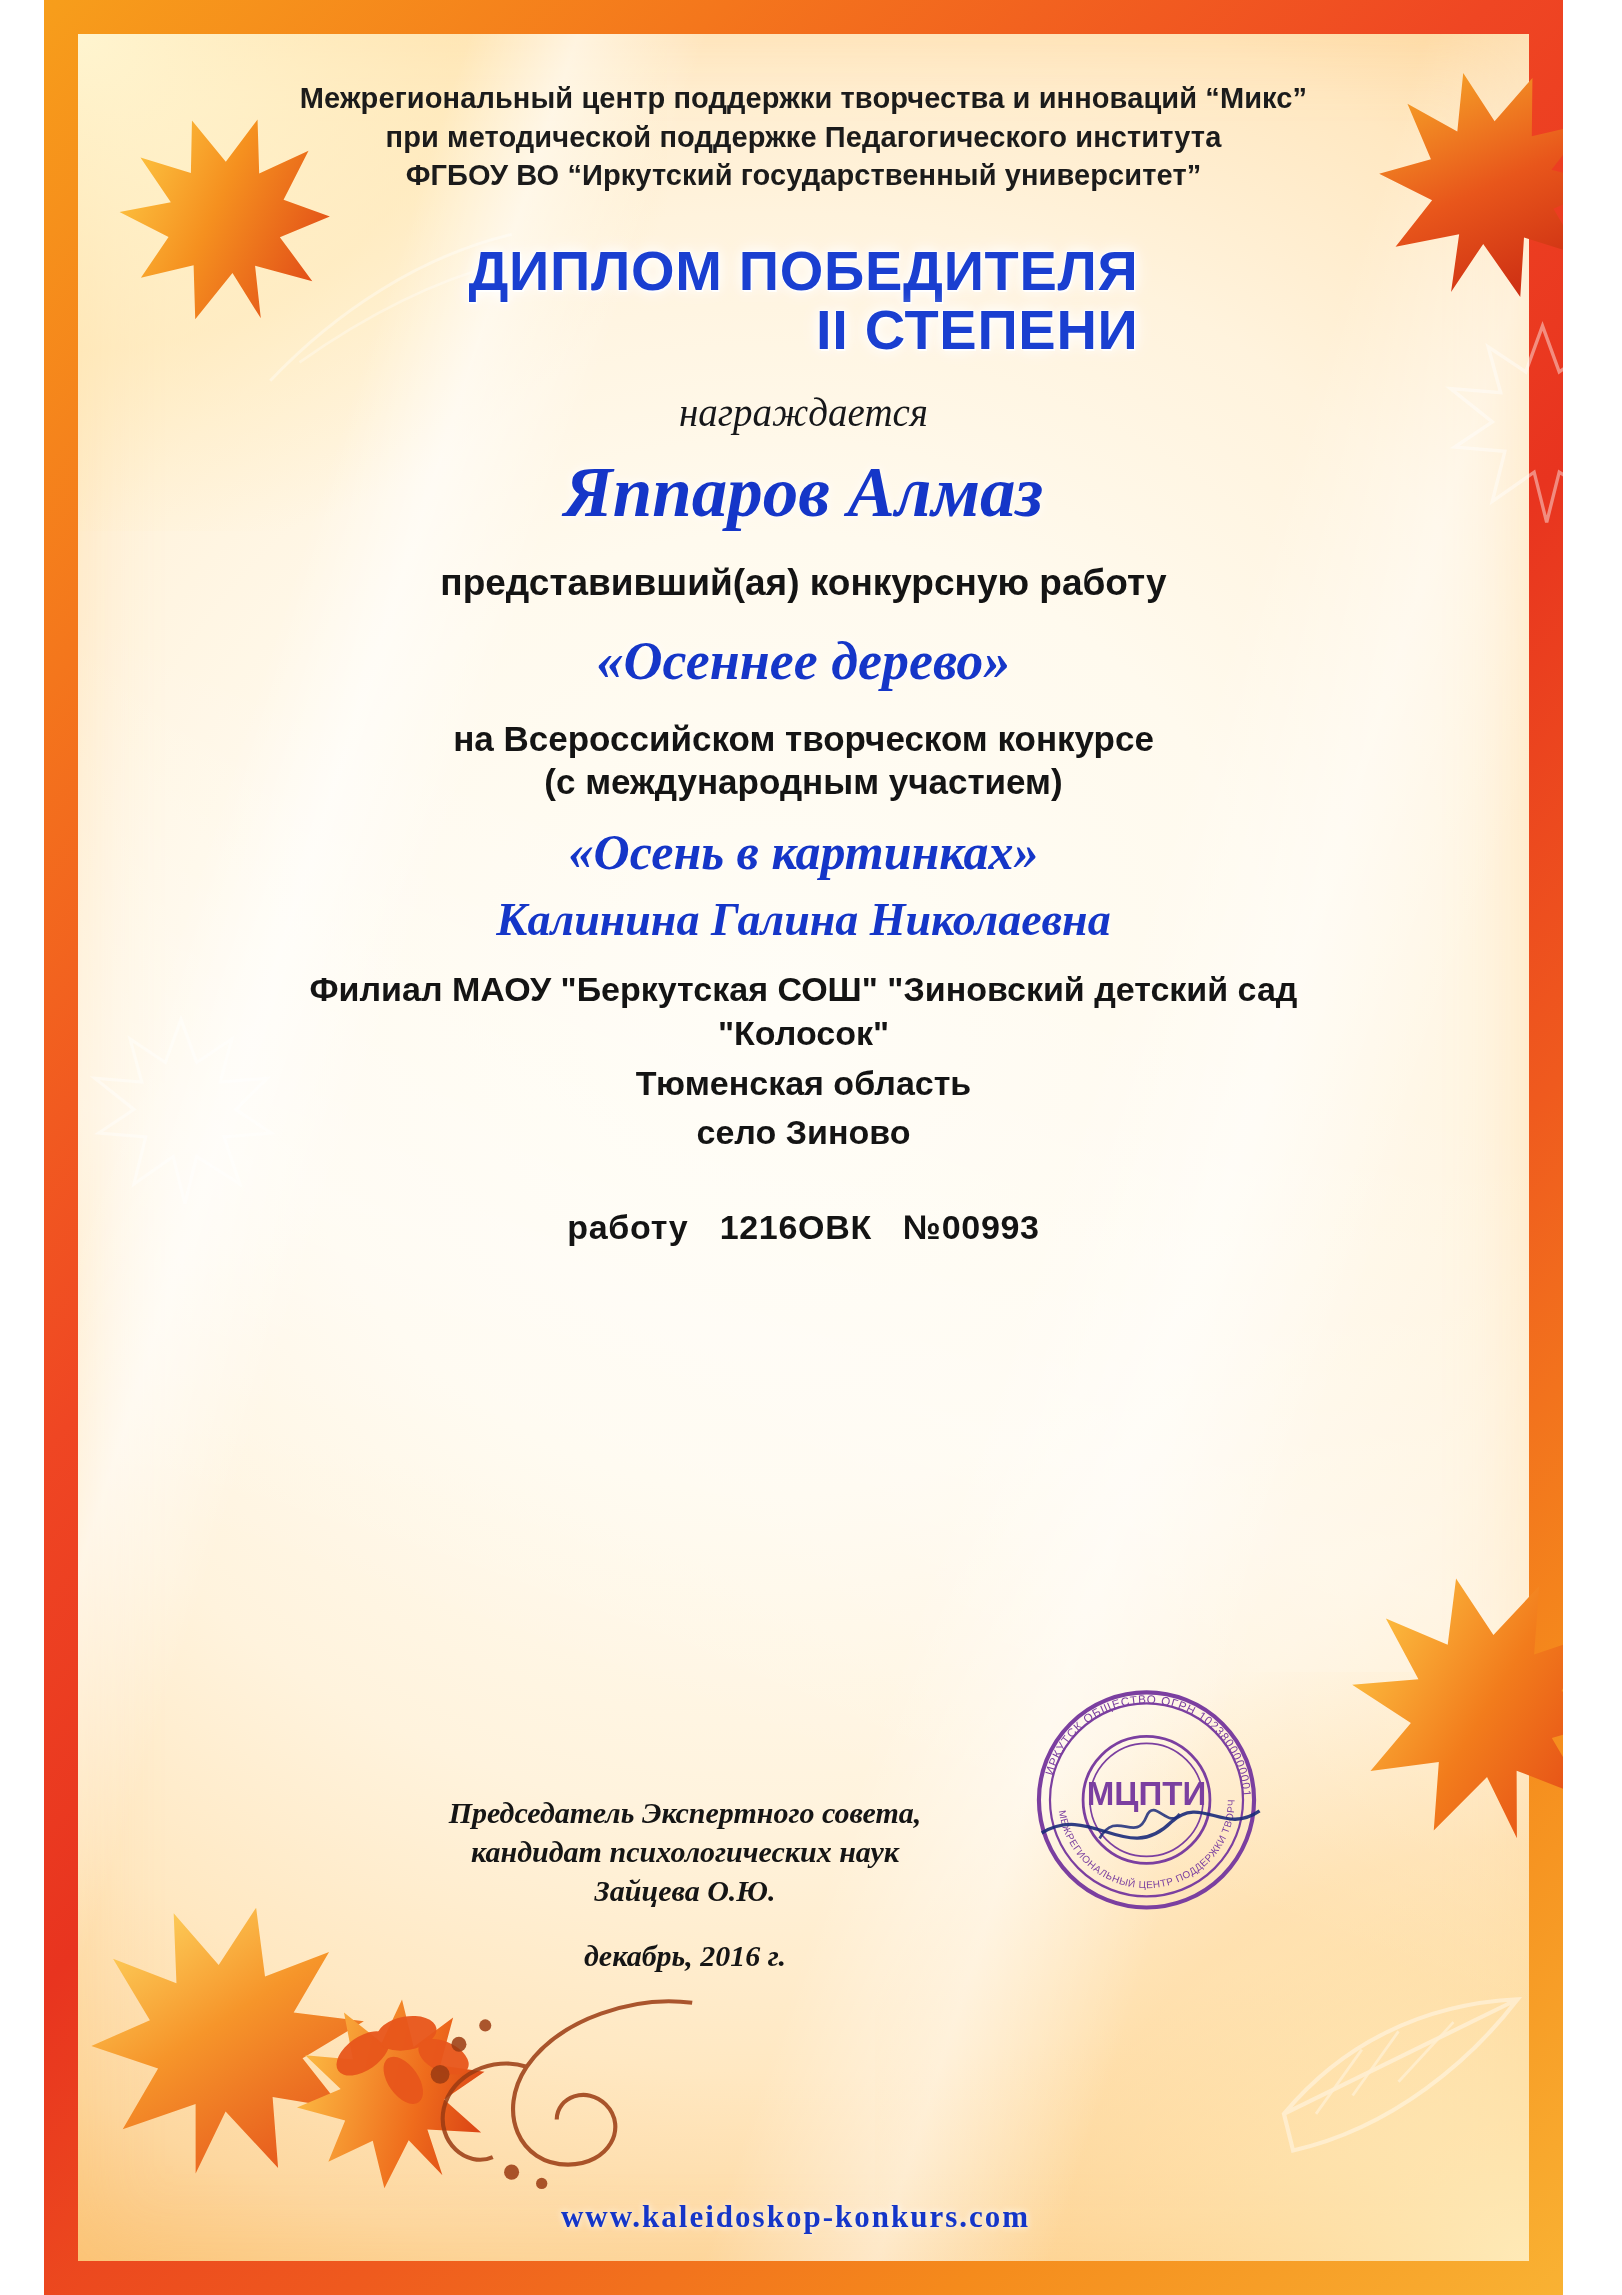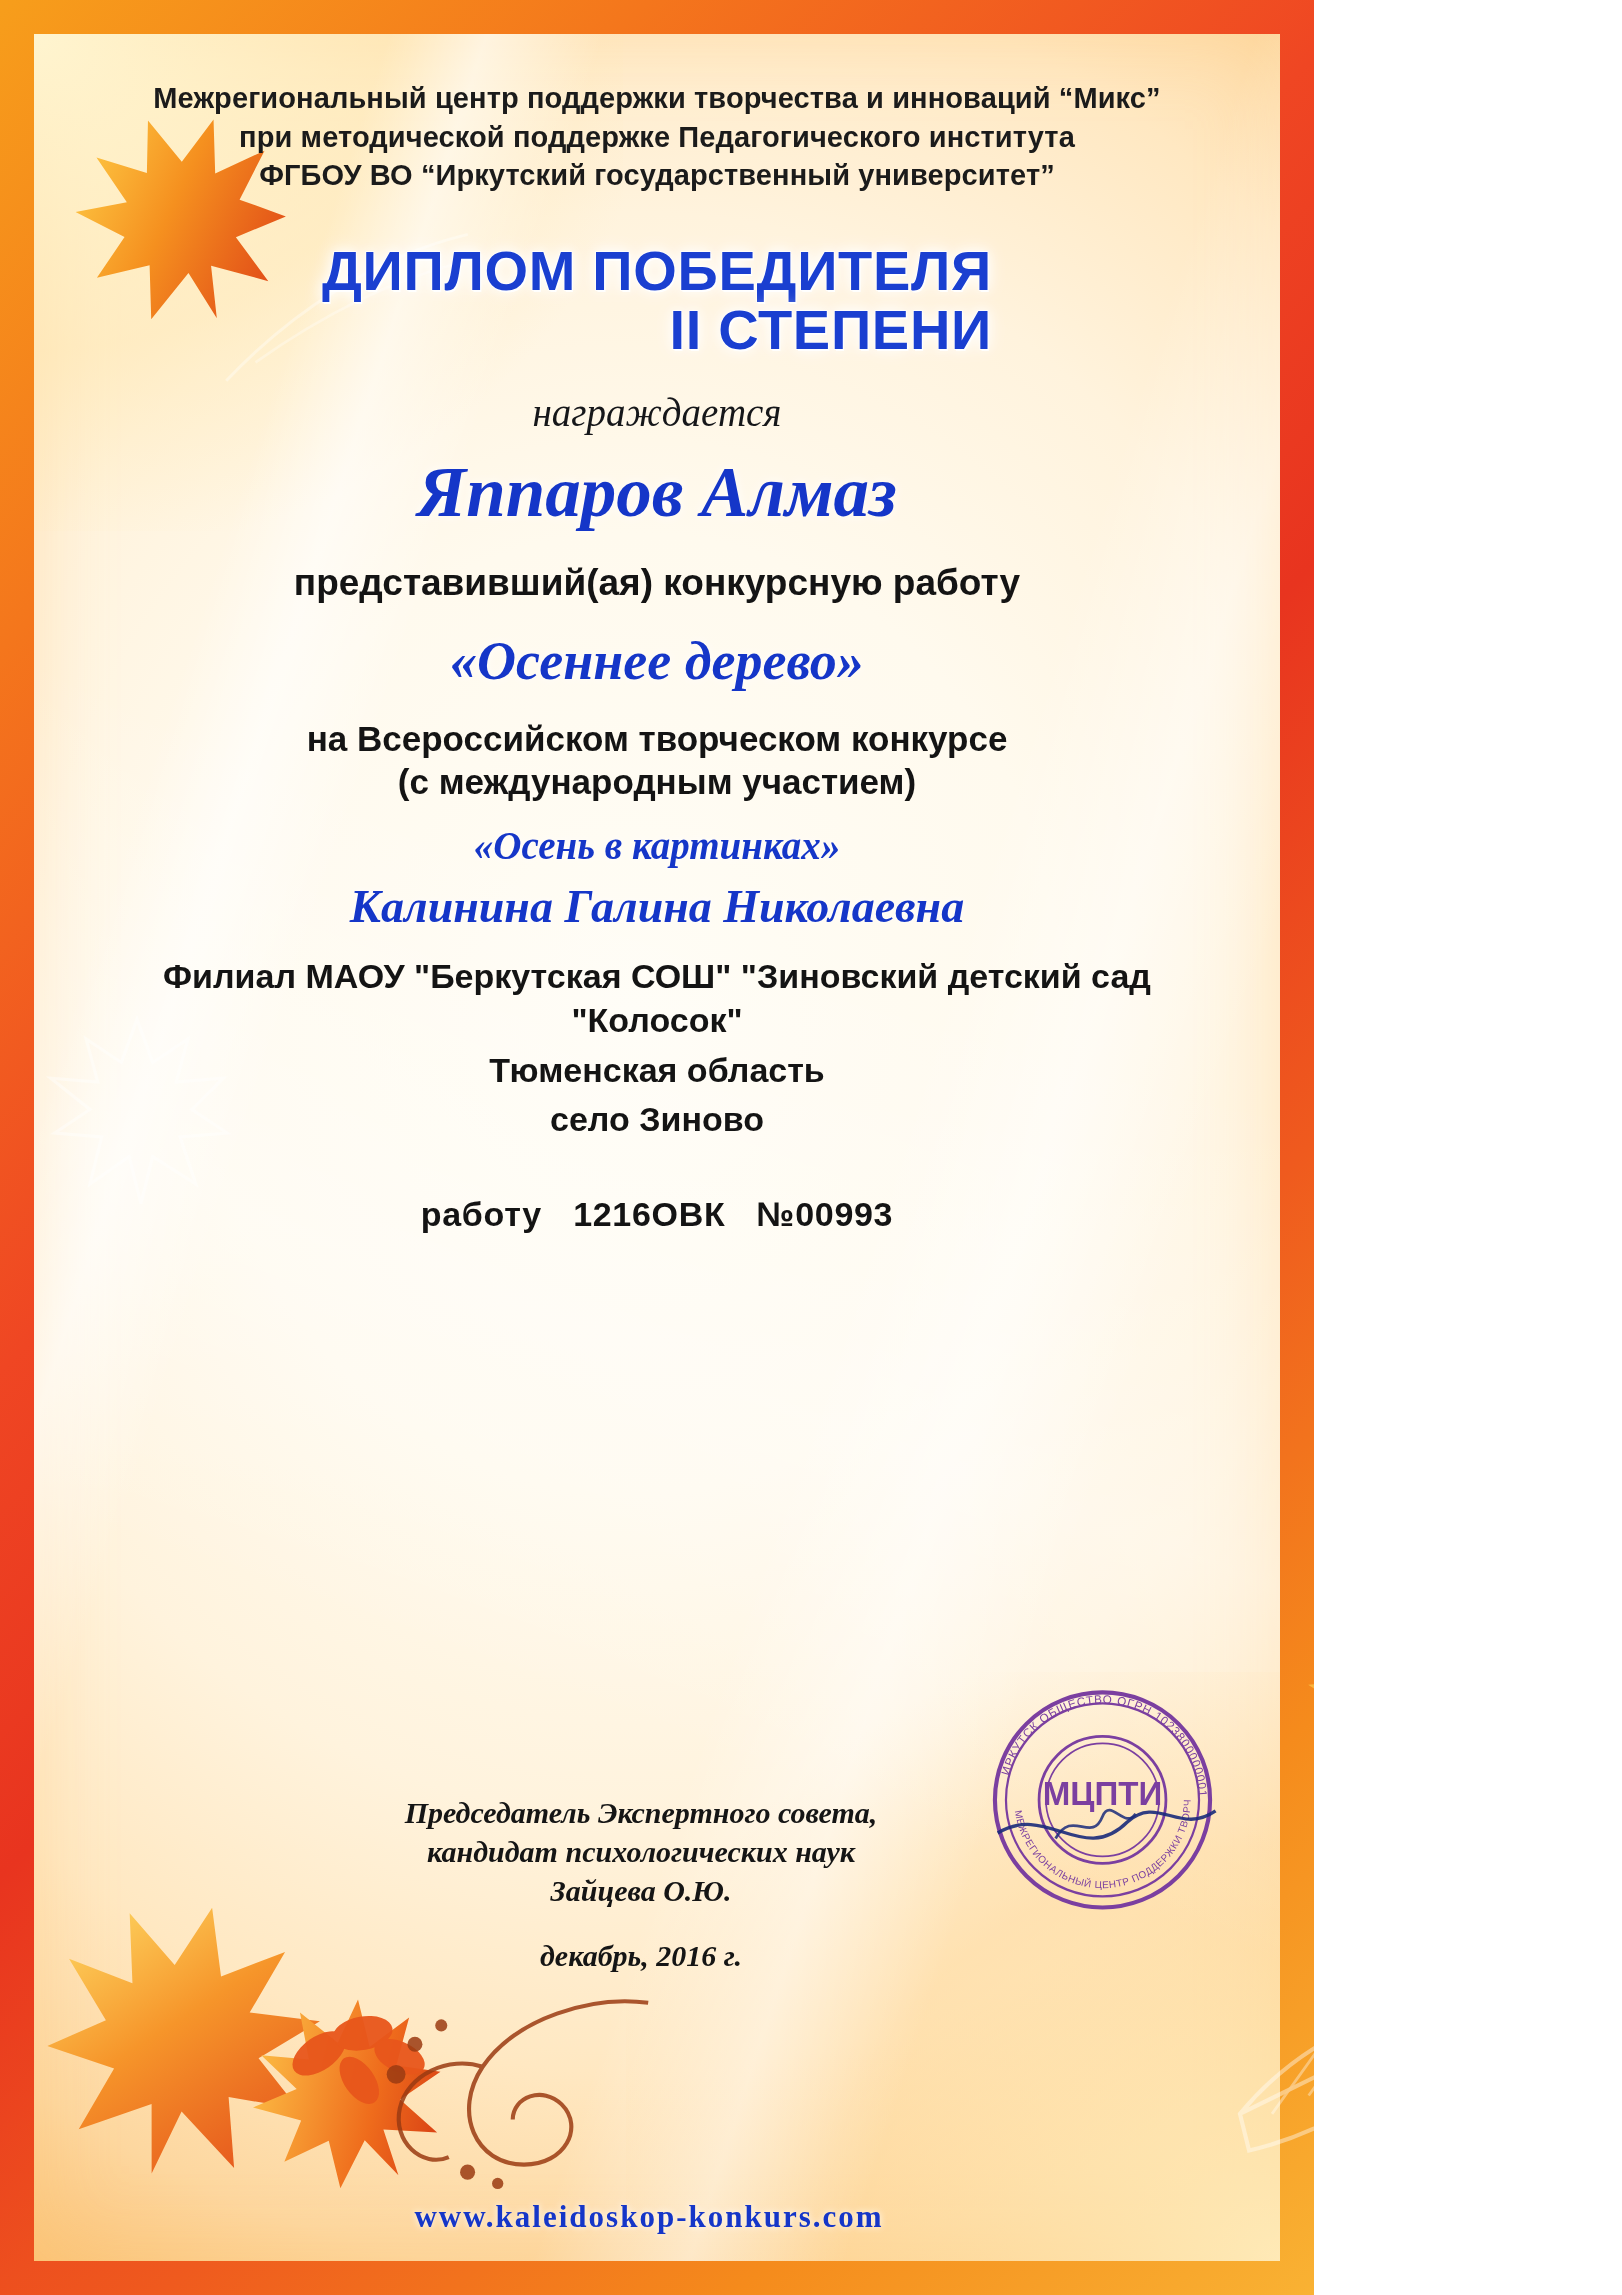--- a/index.html
+++ b/index.html
@@ -10,25 +10,26 @@
   body {
     width: 1623px;
     height: 2295px;
     font-family: "Liberation Sans", sans-serif;
     overflow: hidden;
   }
 
   
   .certificate {
     position: relative;
-    width: 1314px;
+    width: 1519px;
     height: 2295px;
     overflow: hidden;
     background:
       radial-gradient(ellipse 120% 80% at 50% 50%, #fffdf5 0%, #fff6e2 38%, #ffe9c2 58%, #fdd79a 72%, #f7b95f 84%, #f09030 93%, #e8641f 100%);
+    margin-left: 44px;
   }
 
   
   .border-ring {
     position: absolute;
     inset: 0;
     background:
       linear-gradient(135deg, #f79e1b 0%, #f4761c 18%, #ef4623 38%, #e8341f 52%, #ef5a1e 68%, #f58b1c 84%, #f9b233 100%);
   }
   .inner-paper {
@@ -143,21 +144,21 @@
     font-weight: bold;
     color: #141414;
     line-height: 1.22;
   }
 
   .contest-title {
     margin-top: 19.6px;
     font-family: "Liberation Serif", serif;
     font-style: italic;
     font-weight: bold;
-    font-size: 39px;
+    font-size: 50px;
     color: #1536c8;
     text-shadow: 0 0 9.2px rgba(255,255,255,.85);
   }
 
   .coordinator-label {
     margin-top: 23.6px;
     font-size: 35px;
     font-weight: bold;
     color: #141414;
   }

